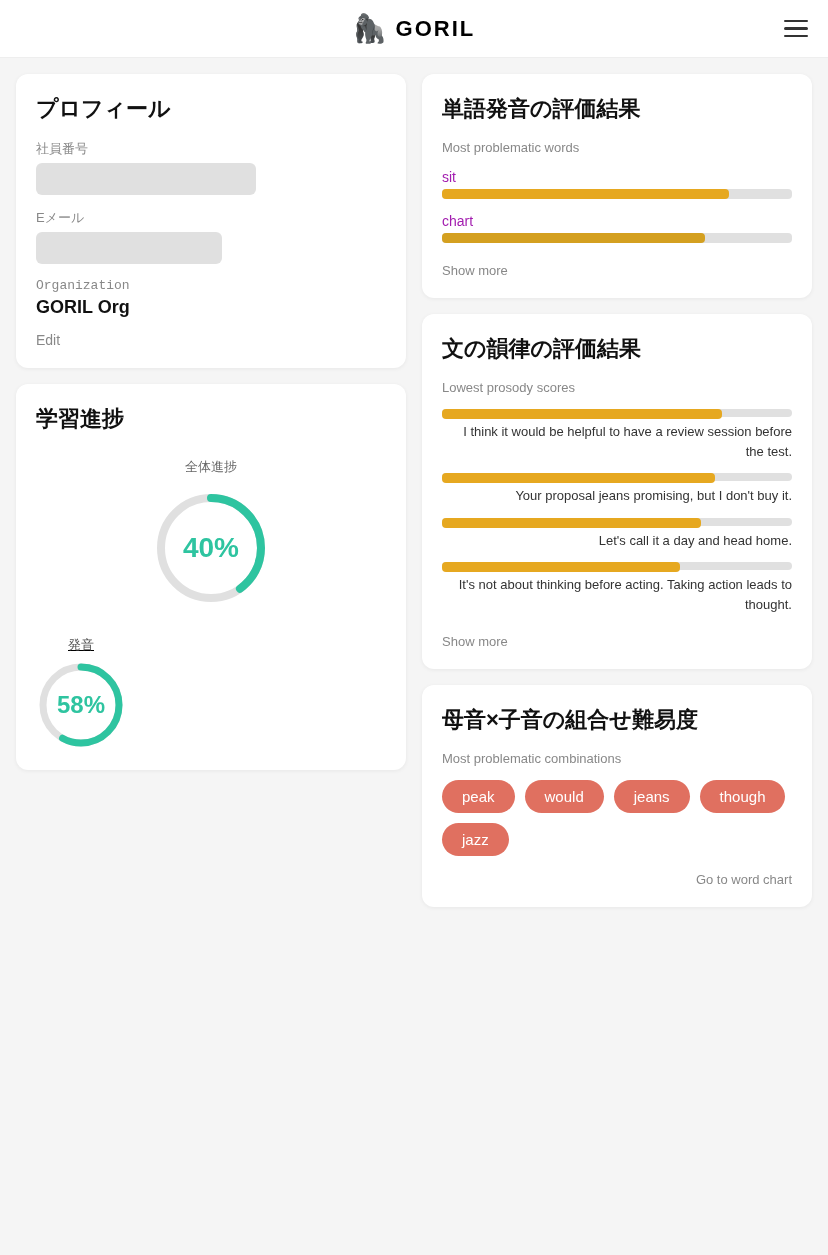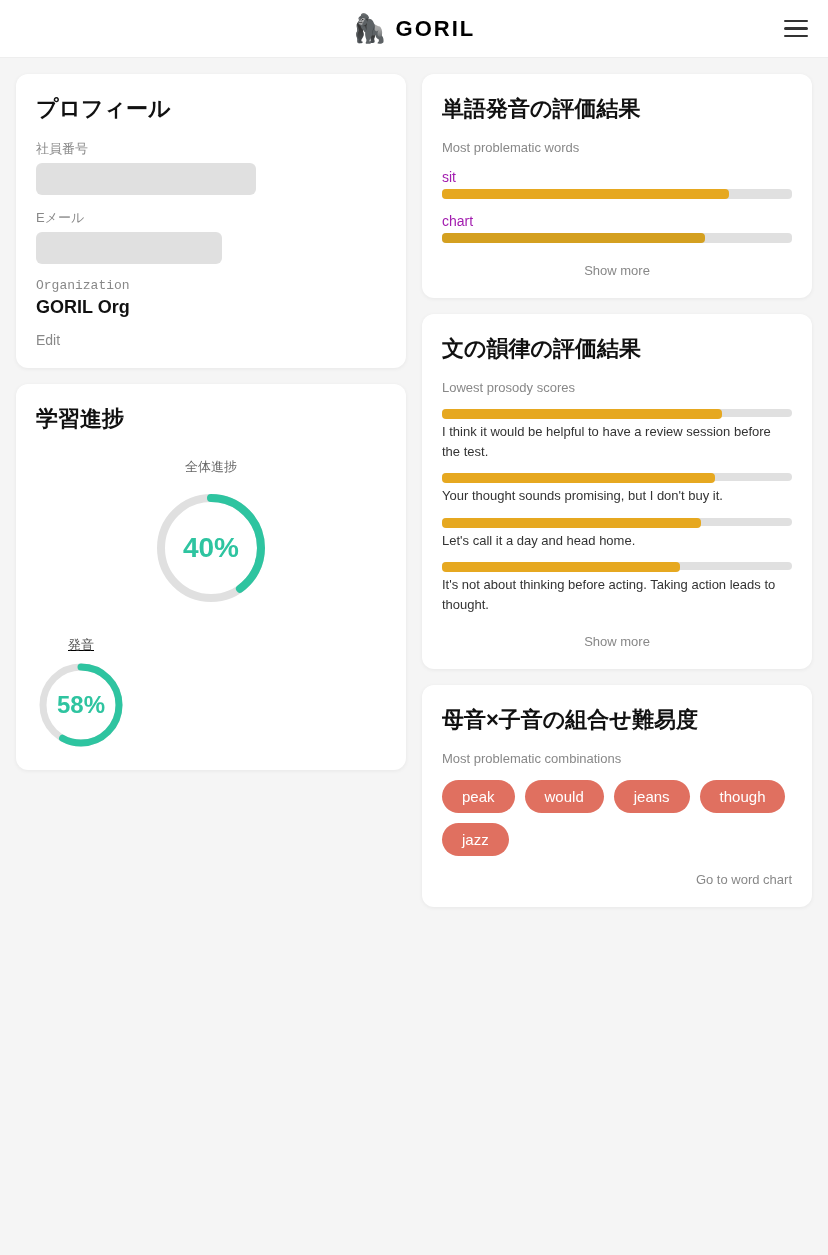--- a/index.html
+++ b/index.html
@@ -158,34 +158,35 @@
       height: 10px;
       width: 100%;
     }
     .bar-fill {
       height: 10px;
       border-radius: 4px;
     }
     .bar-fill.orange { background: #e6a820; }
     .bar-fill.gold { background: #d4a020; }
     .show-more {
-      text-align: center;
+      text-align: left;
       color: #888;
       font-size: 13px;
       margin-top: 20px;
       background: none;
       border: none;
       cursor: pointer;
       display: block;
       width: 100%;
     }
 
     
     .prosody-bar-row {
       margin-bottom: 12px;
+      text-align: right;
     }
     .prosody-bar-row .bar-track { height: 8px; }
     .prosody-text {
       font-size: 13px;
       color: #333;
       margin-top: 5px;
       line-height: 1.5;
     }
 
     
@@ -336,21 +337,21 @@
         <div class="bar-track">
           <div class="bar-fill orange" style="width:80%;"></div>
         </div>
         <div class="prosody-text">I think it would be helpful to have a review session before the test.</div>
       </div>
 
       <div class="prosody-bar-row">
         <div class="bar-track">
           <div class="bar-fill orange" style="width:78%;"></div>
         </div>
-        <div class="prosody-text">Your thought sounds promising, but I don't buy it.</div>
+        <div class="prosody-text">Your proposal jeans promising, but I don't buy it.</div>
       </div>
 
       <div class="prosody-bar-row">
         <div class="bar-track">
           <div class="bar-fill orange" style="width:74%;"></div>
         </div>
         <div class="prosody-text">Let's call it a day and head home.</div>
       </div>
 
       <div class="prosody-bar-row">

